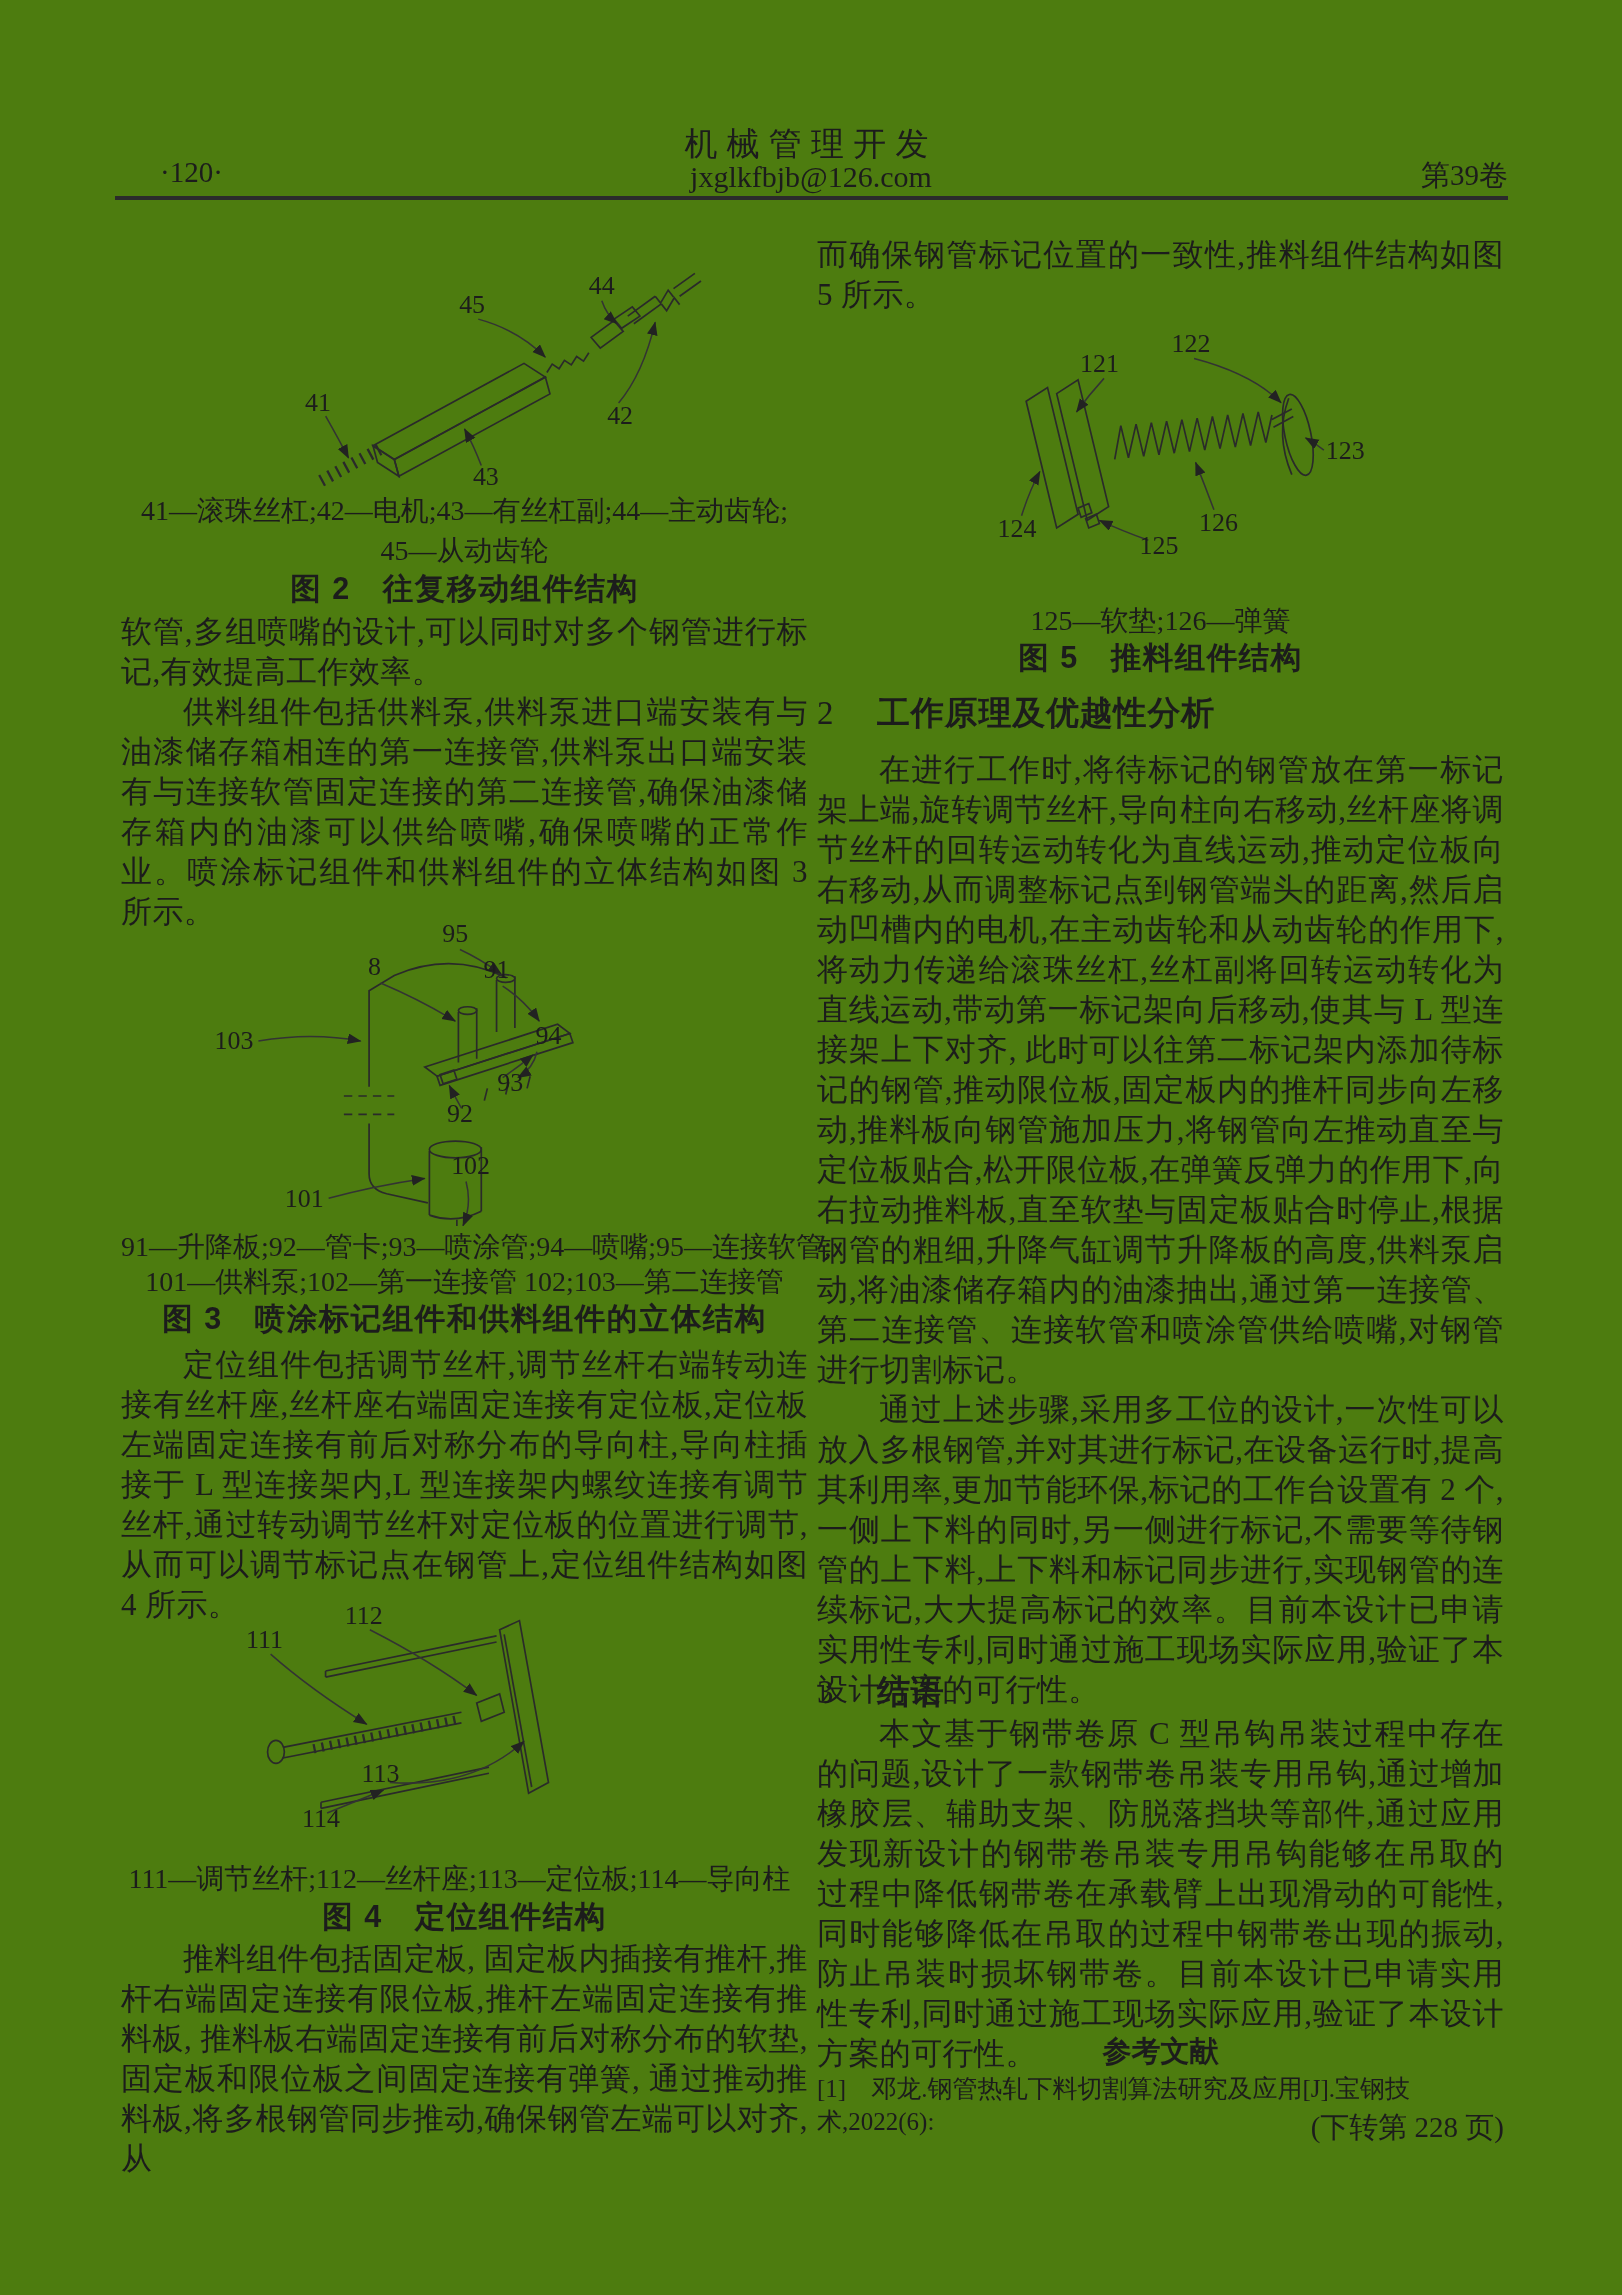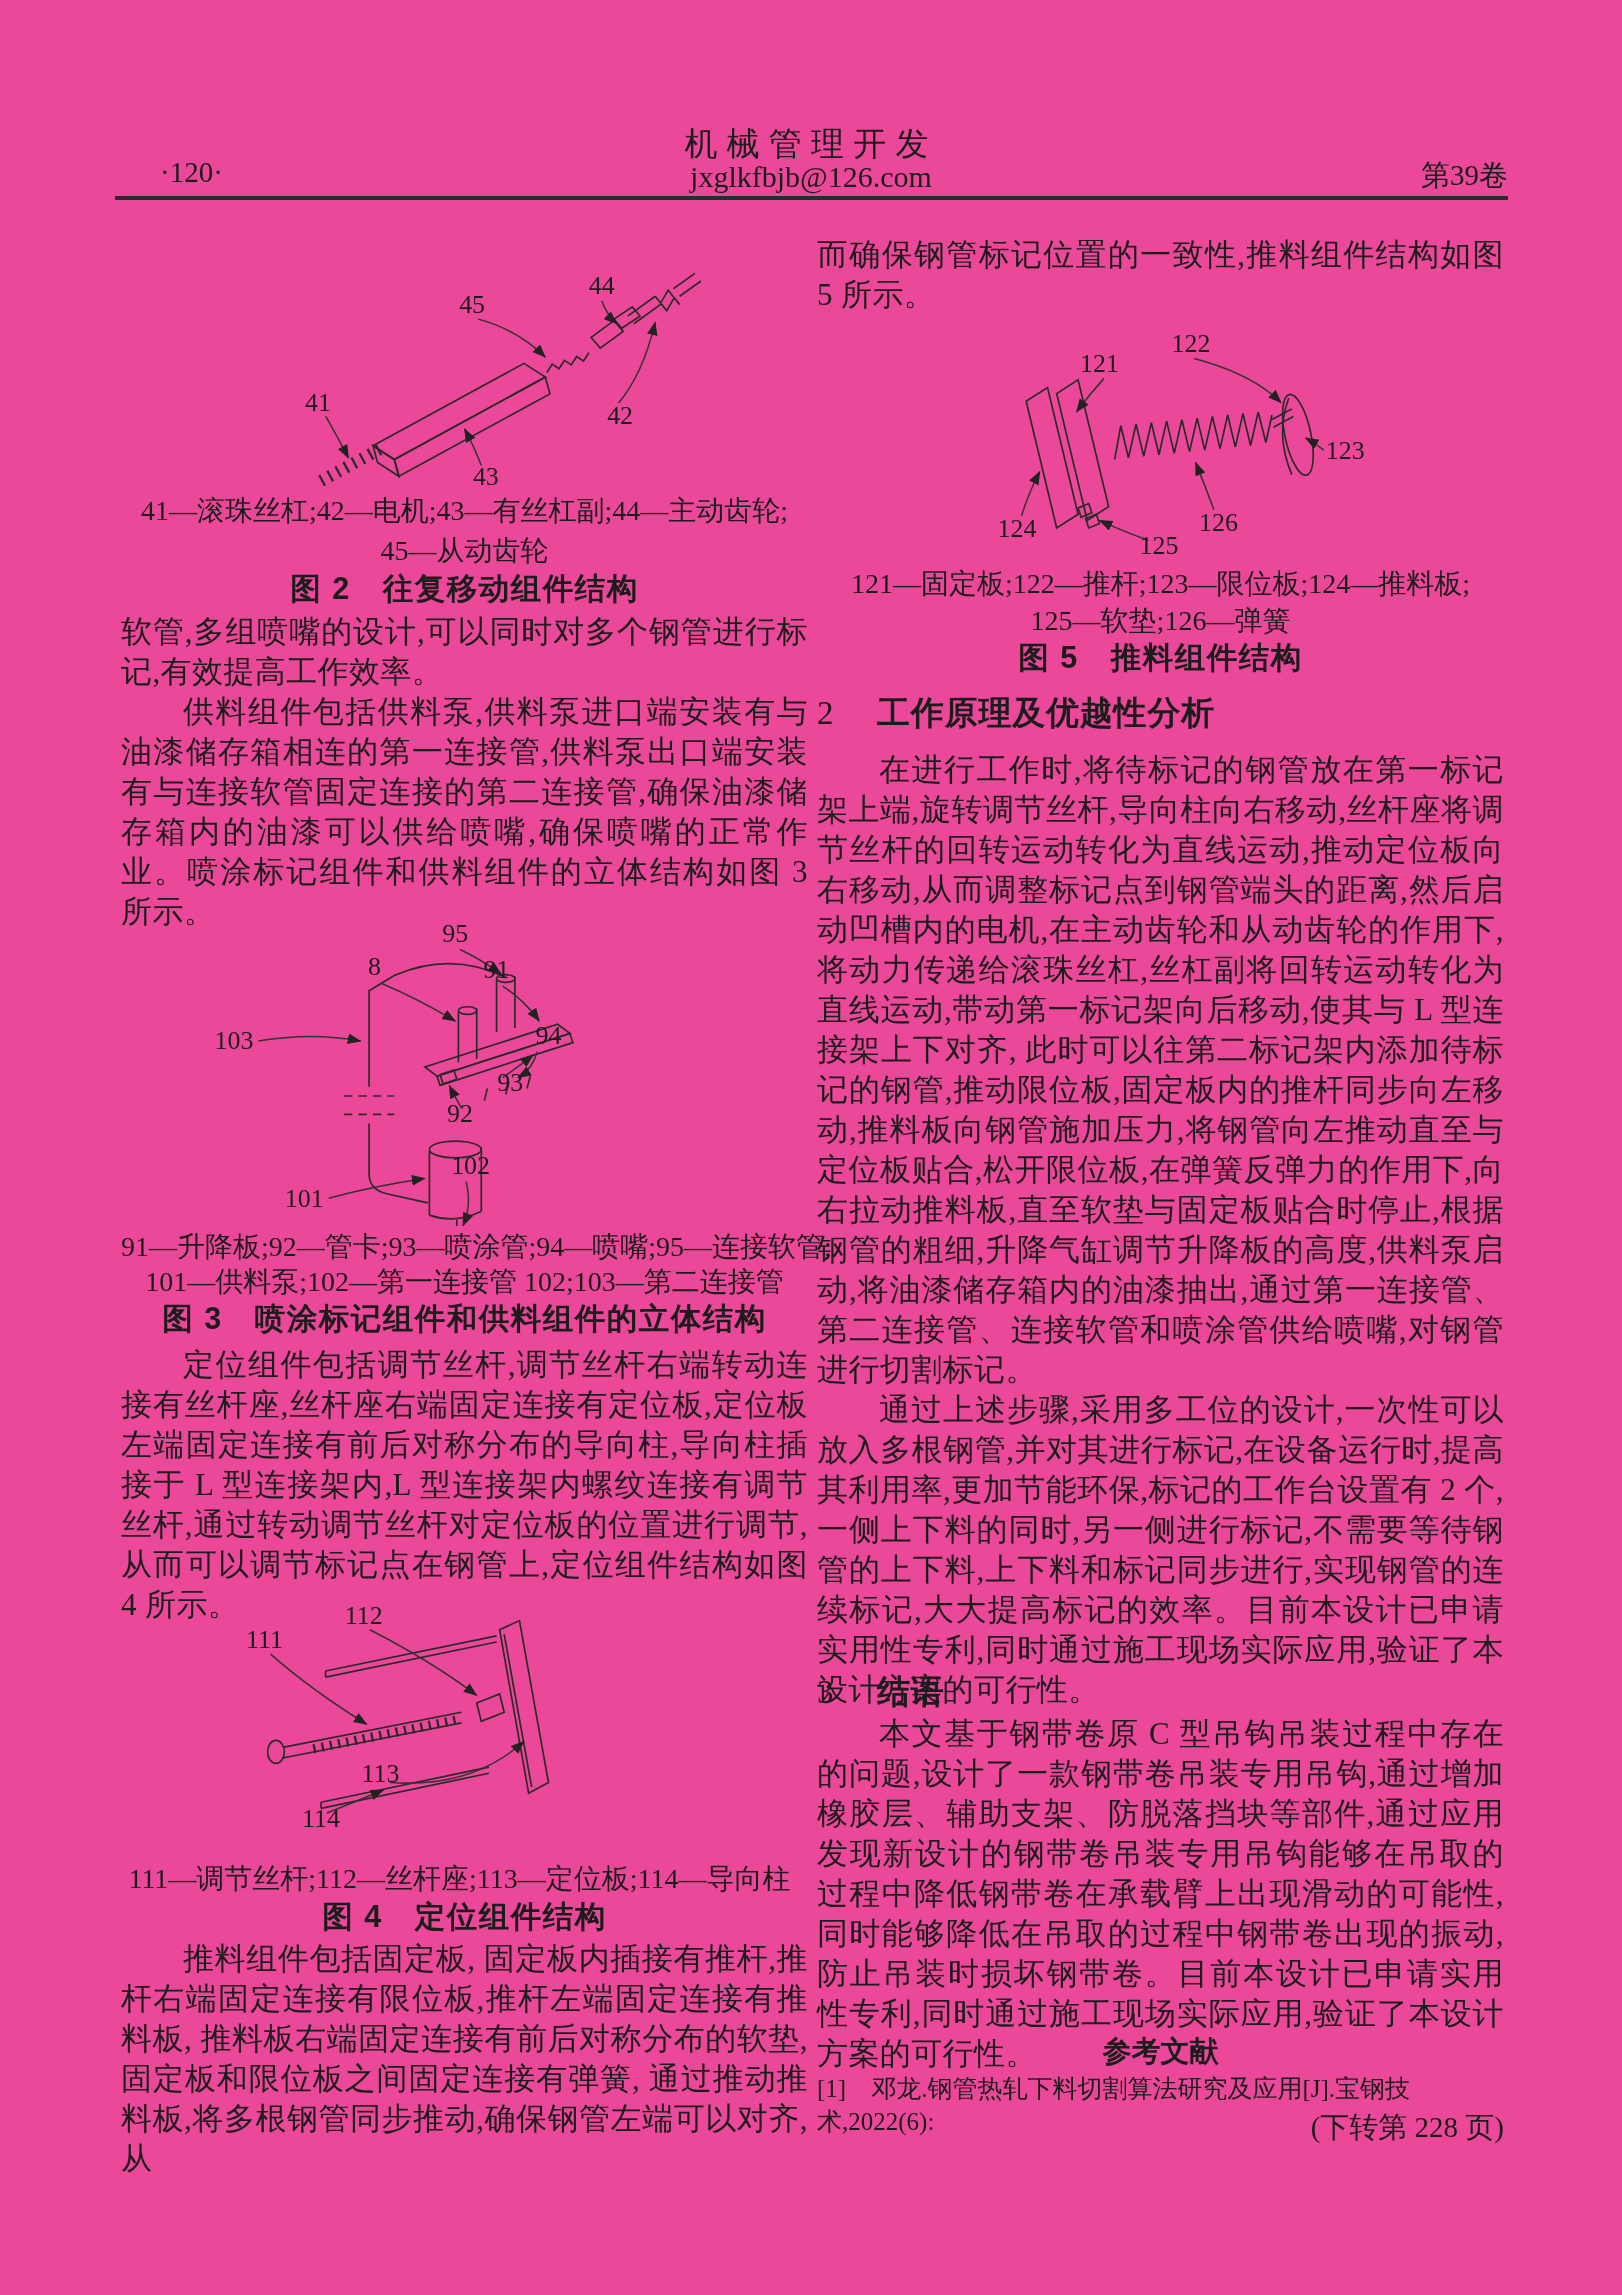--- a/index.html
+++ b/index.html
@@ -1,18 +1,18 @@
 <!DOCTYPE html>
 <html style="font-size:12.2px"><head>
 <meta charset="utf-8">
 <style>
   html,body { margin:0; padding:0; background:#ddd; }
   .page {
     position:relative; width:1622px; height:2295px;
-    background:#ec4899; overflow:hidden;
+    background:#4d7c0f; overflow:hidden;
     font-family:"Liberation Serif", serif; color:#1c1c1c;
   }
   .abs { position:absolute; }
   .para { font-size:31px; line-height:40px; text-align:justify; word-break:break-all; letter-spacing:0.4px; }
   .para p { margin:0; }
   .para p.indent { text-indent:2em; }
   .caption { font-size:28px; text-align:center; white-space:nowrap; }
   .figtitle { font-family:"Liberation Sans", sans-serif; font-weight:bold; font-size:30.5px; text-align:center; letter-spacing:1.5px; }
   .sechead { font-family:"Liberation Sans", sans-serif; font-weight:bold; font-size:33px; letter-spacing:0.8px; }
   .sechead .num { font-family:"Liberation Serif", serif; font-weight:normal; display:inline-block; width:60px; }
@@ -212,21 +212,20 @@
     <path class="leader" marker-end="url(#m5)" d="M268,246 Q278,214 292,188"></path>
     <path class="leader" marker-end="url(#m5)" d="M434,278 Q400,266 370,252"></path>
 
     <text x="490" y="32" text-anchor="middle">122</text>
     <text x="370" y="58" text-anchor="middle">121</text>
     <text x="692" y="172" text-anchor="middle">123</text>
     <text x="526" y="266" text-anchor="middle">126</text>
     <text x="262" y="274" text-anchor="middle">124</text>
     <text x="448" y="296" text-anchor="middle">125</text>
   </svg>
-  <div class="abs caption" style="left:817px; top:565px; width:687px;">121—固定板;122—推杆;123—限位板;124—推料板;</div>
   <div class="abs caption" style="left:817px; top:602px; width:687px;">125—软垫;126—弹簧</div>
   <div class="abs figtitle" style="left:817px; top:638px; width:687px;">图 5　推料组件结构</div>
 
   <div class="abs sechead" style="left:817px; top:691px; width:687px;">
     <span class="num">2</span><span>工作原理及优越性分析</span>
   </div>
 
   <div class="abs para" style="left:817px; top:734px; width:687px;margin-top:16px;">
     <p class="indent">在进行工作时,将待标记的钢管放在第一标记架上端,旋转调节丝杆,导向柱向右移动,丝杆座将调节丝杆的回转运动转化为直线运动,推动定位板向右移动,从而调整标记点到钢管端头的距离,然后启动凹槽内的电机,在主动齿轮和从动齿轮的作用下,将动力传递给滚珠丝杠,丝杠副将回转运动转化为直线运动,带动第一标记架向后移动,使其与 L 型连接架上下对齐, 此时可以往第二标记架内添加待标记的钢管,推动限位板,固定板内的推杆同步向左移动,推料板向钢管施加压力,将钢管向左推动直至与定位板贴合,松开限位板,在弹簧反弹力的作用下,向右拉动推料板,直至软垫与固定板贴合时停止,根据钢管的粗细,升降气缸调节升降板的高度,供料泵启动,将油漆储存箱内的油漆抽出,通过第一连接管、第二连接管、连接软管和喷涂管供给喷嘴,对钢管进行切割标记。</p>
     <p class="indent">通过上述步骤,采用多工位的设计,一次性可以放入多根钢管,并对其进行标记,在设备运行时,提高其利用率,更加节能环保,标记的工作台设置有 2 个,一侧上下料的同时,另一侧进行标记,不需要等待钢管的上下料,上下料和标记同步进行,实现钢管的连续标记,大大提高标记的效率。目前本设计已申请实用性专利,同时通过施工现场实际应用,验证了本设计方案的可行性。</p>

